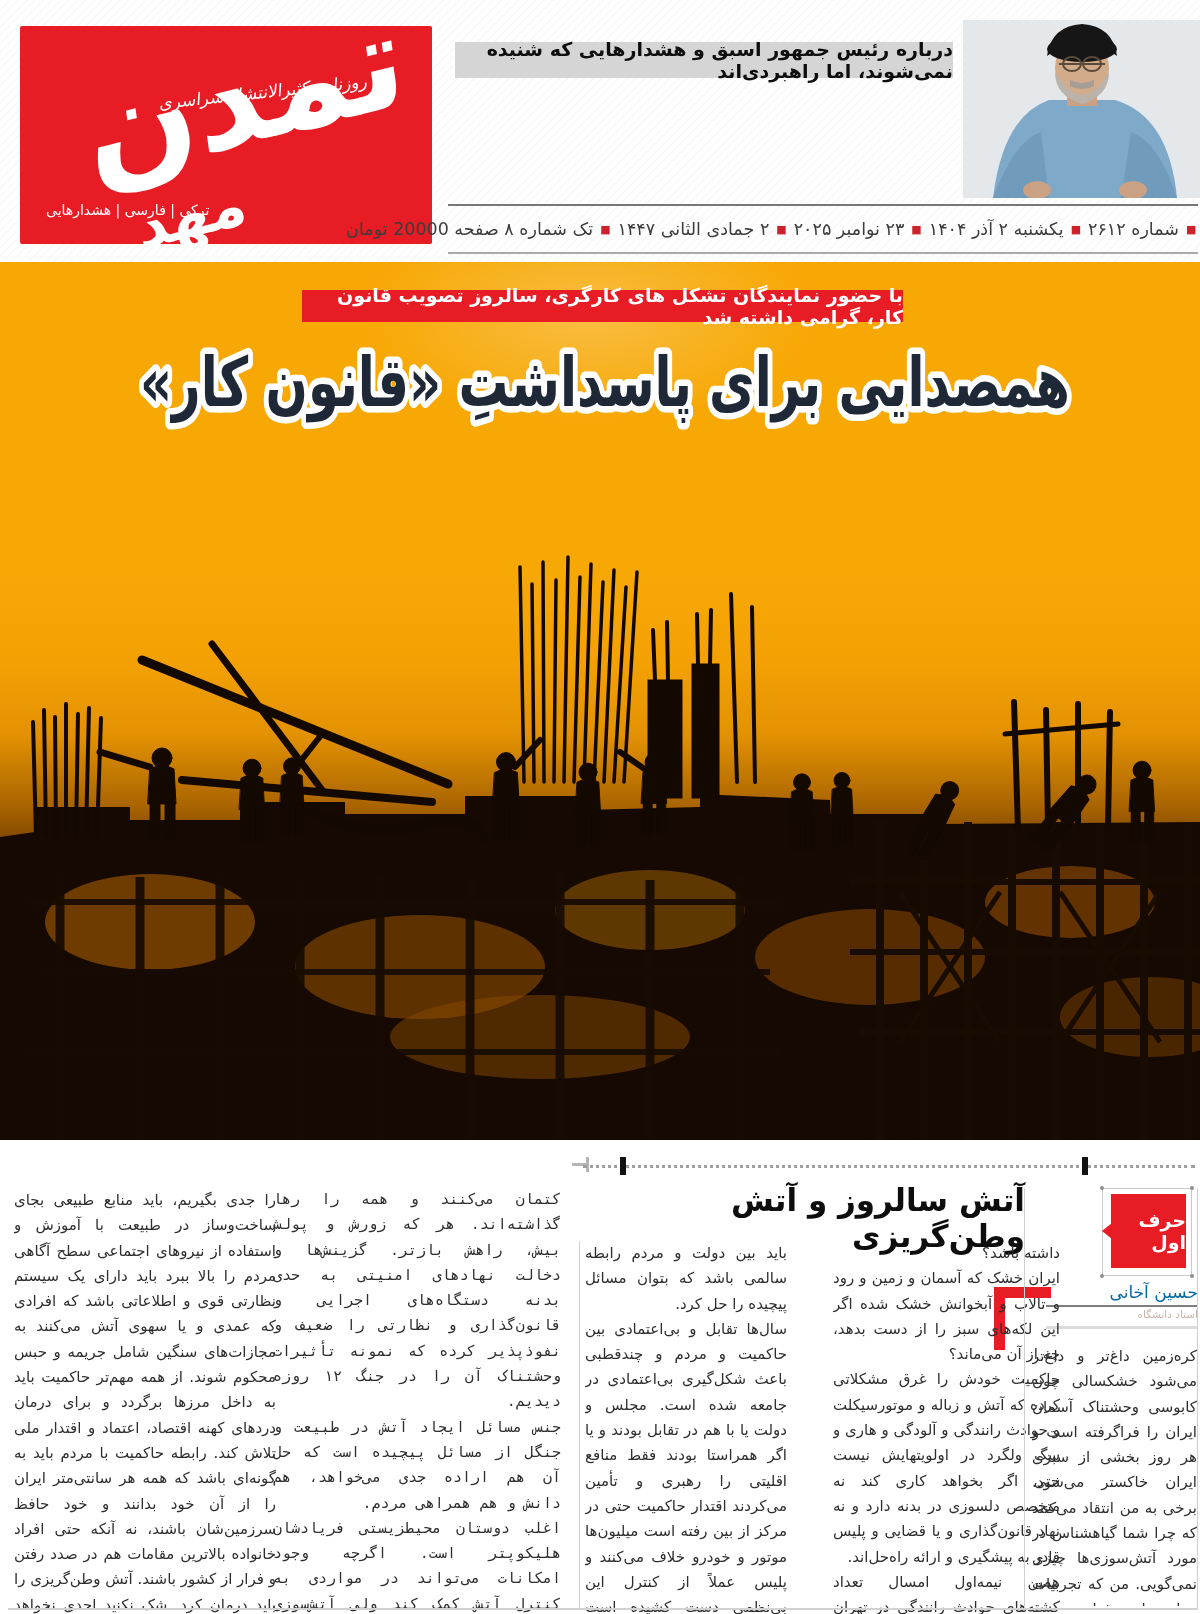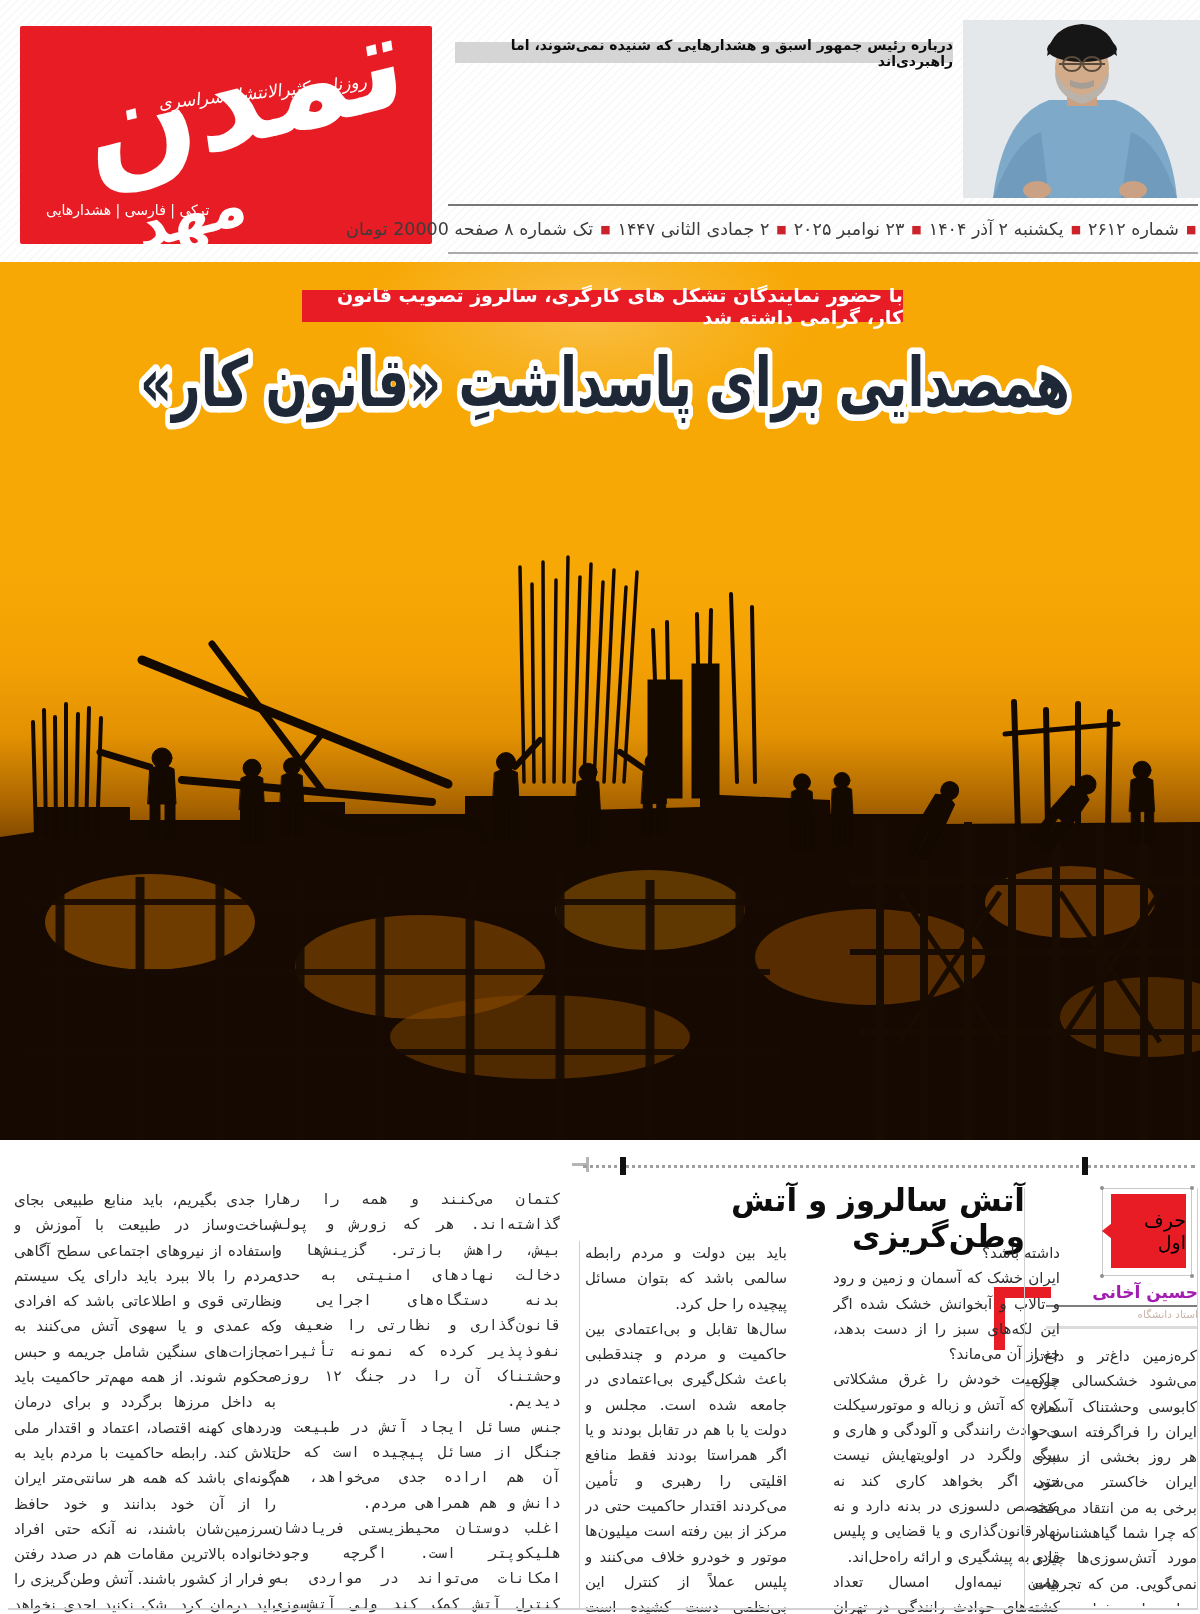--- a/index.html
+++ b/index.html
@@ -12,22 +12,22 @@
   .logo-block{left:20px;top:26px;width:412px;height:218px;background:#e81c24;overflow:hidden;
     border-radius:2px;color:#fff;}
   .logo-title{position:absolute;right:24px;top:4px;font-size:132px;font-weight:bold;line-height:1;
     transform:rotate(-14deg) skewX(-6deg);transform-origin:center;}
   .logo-prefix{position:absolute;left:116px;bottom:-6px;font-size:60px;font-weight:bold;
     transform:rotate(-14deg) skewX(-6deg);}
   .logo-tagline{position:absolute;right:64px;top:56px;font-size:17px;
     transform:rotate(-6deg) skewX(-10deg);letter-spacing:1px;}
   .logo-langs{position:absolute;left:26px;bottom:26px;font-size:14px;direction:rtl;}
   .khatami{left:963px;top:20px;width:237px;height:178px;background:#e4e8eb;overflow:hidden;}
-  .top-strip{left:455px;top:42px;width:498px;height:21px;background:#d5d5d5;display:flex;
-    align-items:center;justify-content:center;font-size:14px;font-weight:bold;color:#0d0d0d;direction:rtl;}
+  .top-strip{left:455px;top:42px;width:498px;height:36px;background:#d5d5d5;display:flex;
+    align-items:center;justify-content:center;font-size:19px;font-weight:bold;color:#0d0d0d;direction:rtl;}
   .main-headline{left:450px;top:88px;width:505px;height:108px;display:flex;align-items:center;
     justify-content:center;font-size:62px;font-weight:900;color:#131313;direction:rtl;letter-spacing:-1px;}
   .dateline{left:448px;top:204px;width:750px;height:46px;border-top:2px solid #777;
     border-bottom:2px solid #aaa;display:flex;align-items:center;justify-content:center;
     direction:rtl;font-size:17.5px;color:#3c3c3c;white-space:nowrap;}
   .dl-sep{color:#cc2229;font-size:11px;margin:0 7px;vertical-align:2px;}
   
   .photo{left:0;top:262px;width:1200px;height:878px;
     background:
       radial-gradient(ellipse 320px 150px at 49% 6%,rgba(255,240,210,.30),transparent 70%),
@@ -42,26 +42,26 @@
   .rule-endmark{left:572px;top:1163px;width:16px;height:3px;background:#b5b5b5;}
   .rule-endmark2{left:586px;top:1157px;width:3px;height:15px;background:#b5b5b5;}
   .fire-headline{left:583px;top:1182px;width:442px;height:46px;font-size:31px;font-weight:800;
     color:#0d0d0d;direction:rtl;text-align:right;letter-spacing:-0.5px;}
   .bodycol{direction:rtl;text-align:justify;font-size:15px;line-height:25.3px;color:#2e2e2e;
     white-space:pre-line;overflow:hidden;}
   .vdiv{width:1px;background:#cfcfcf;}
   .bottom-rule{left:8px;top:1608px;width:1190px;height:2px;background:#d2d2d2;}
   
   .badge-frame{left:1102px;top:1188px;width:88px;height:86px;border:1px solid #c9c9c9;}
-  .badge{position:absolute;right:5px;top:5px;width:75px;height:74px;background:#e81c24;color:#000000;
-    font-size:19px;font-weight:normal;display:flex;align-items:center;justify-content:center;direction:rtl;}
+  .badge{position:absolute;right:5px;top:5px;width:75px;height:74px;background:#e81c24;color:#ffffff;
+    font-size:19px;font-weight:bold;display:flex;align-items:center;justify-content:center;direction:rtl;}
   .badge::before{content:"";position:absolute;left:-9px;top:29px;border-top:8px solid transparent;
     border-bottom:8px solid transparent;border-right:10px solid #e81c24;}
   .cdot{position:absolute;width:4px;height:4px;background:#8f8f8f;border-radius:50%;}
-  .author-name{left:1046px;top:1282px;width:152px;font-size:17px;font-weight:bold;color:#a21caf;
+  .author-name{left:1046px;top:1282px;width:152px;font-size:17px;font-weight:normal;color:#0369a1;
     text-align:right;direction:rtl;}
   .author-rule1{left:1046px;top:1305px;width:152px;height:2px;background:#7e7e7e;}
   .author-title{left:1046px;top:1308px;width:152px;font-size:10.5px;color:#c9b4aa;text-align:right;direction:rtl;}
   .author-rule2{left:1046px;top:1326px;width:152px;height:3px;background:#dcdcdc;}
   .red-bracket{left:994px;top:1287px;width:46px;height:52px;border-top:11px solid #e81c24;
     border-left:11px solid #e81c24;}
   .watermark{left:505px;top:1556px;width:158px;height:52px;background:rgba(239,97,112,.78);
     border-radius:10px;display:flex;align-items:center;justify-content:center;color:#fff;
     font-size:26px;font-weight:bold;}
   .watermark::after{content:"";position:absolute;right:20px;bottom:-13px;

